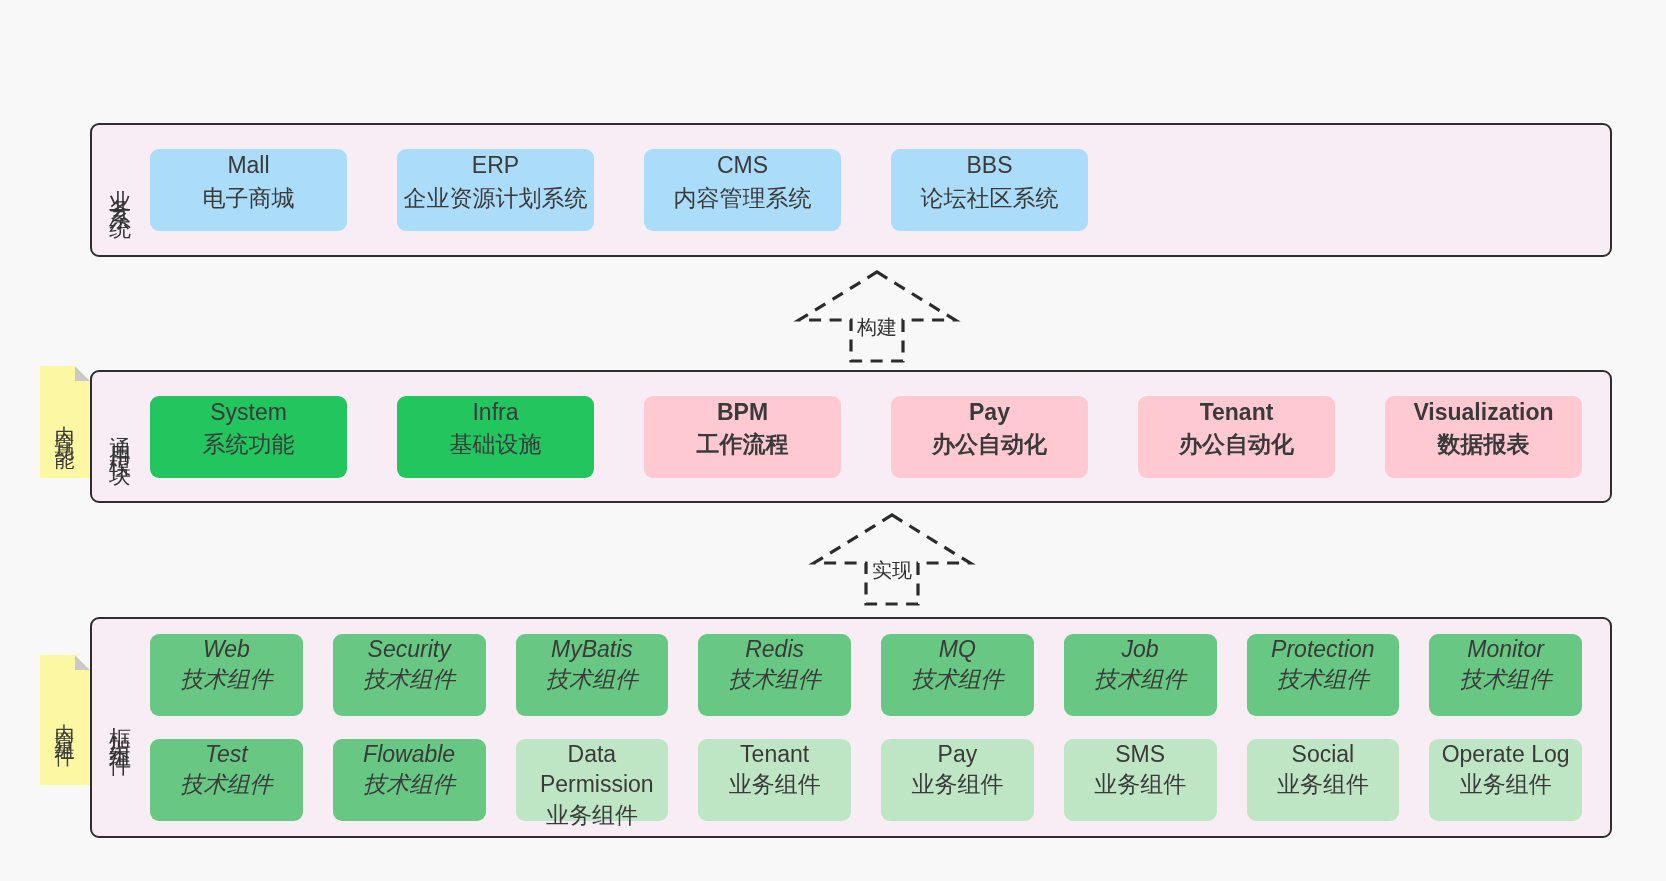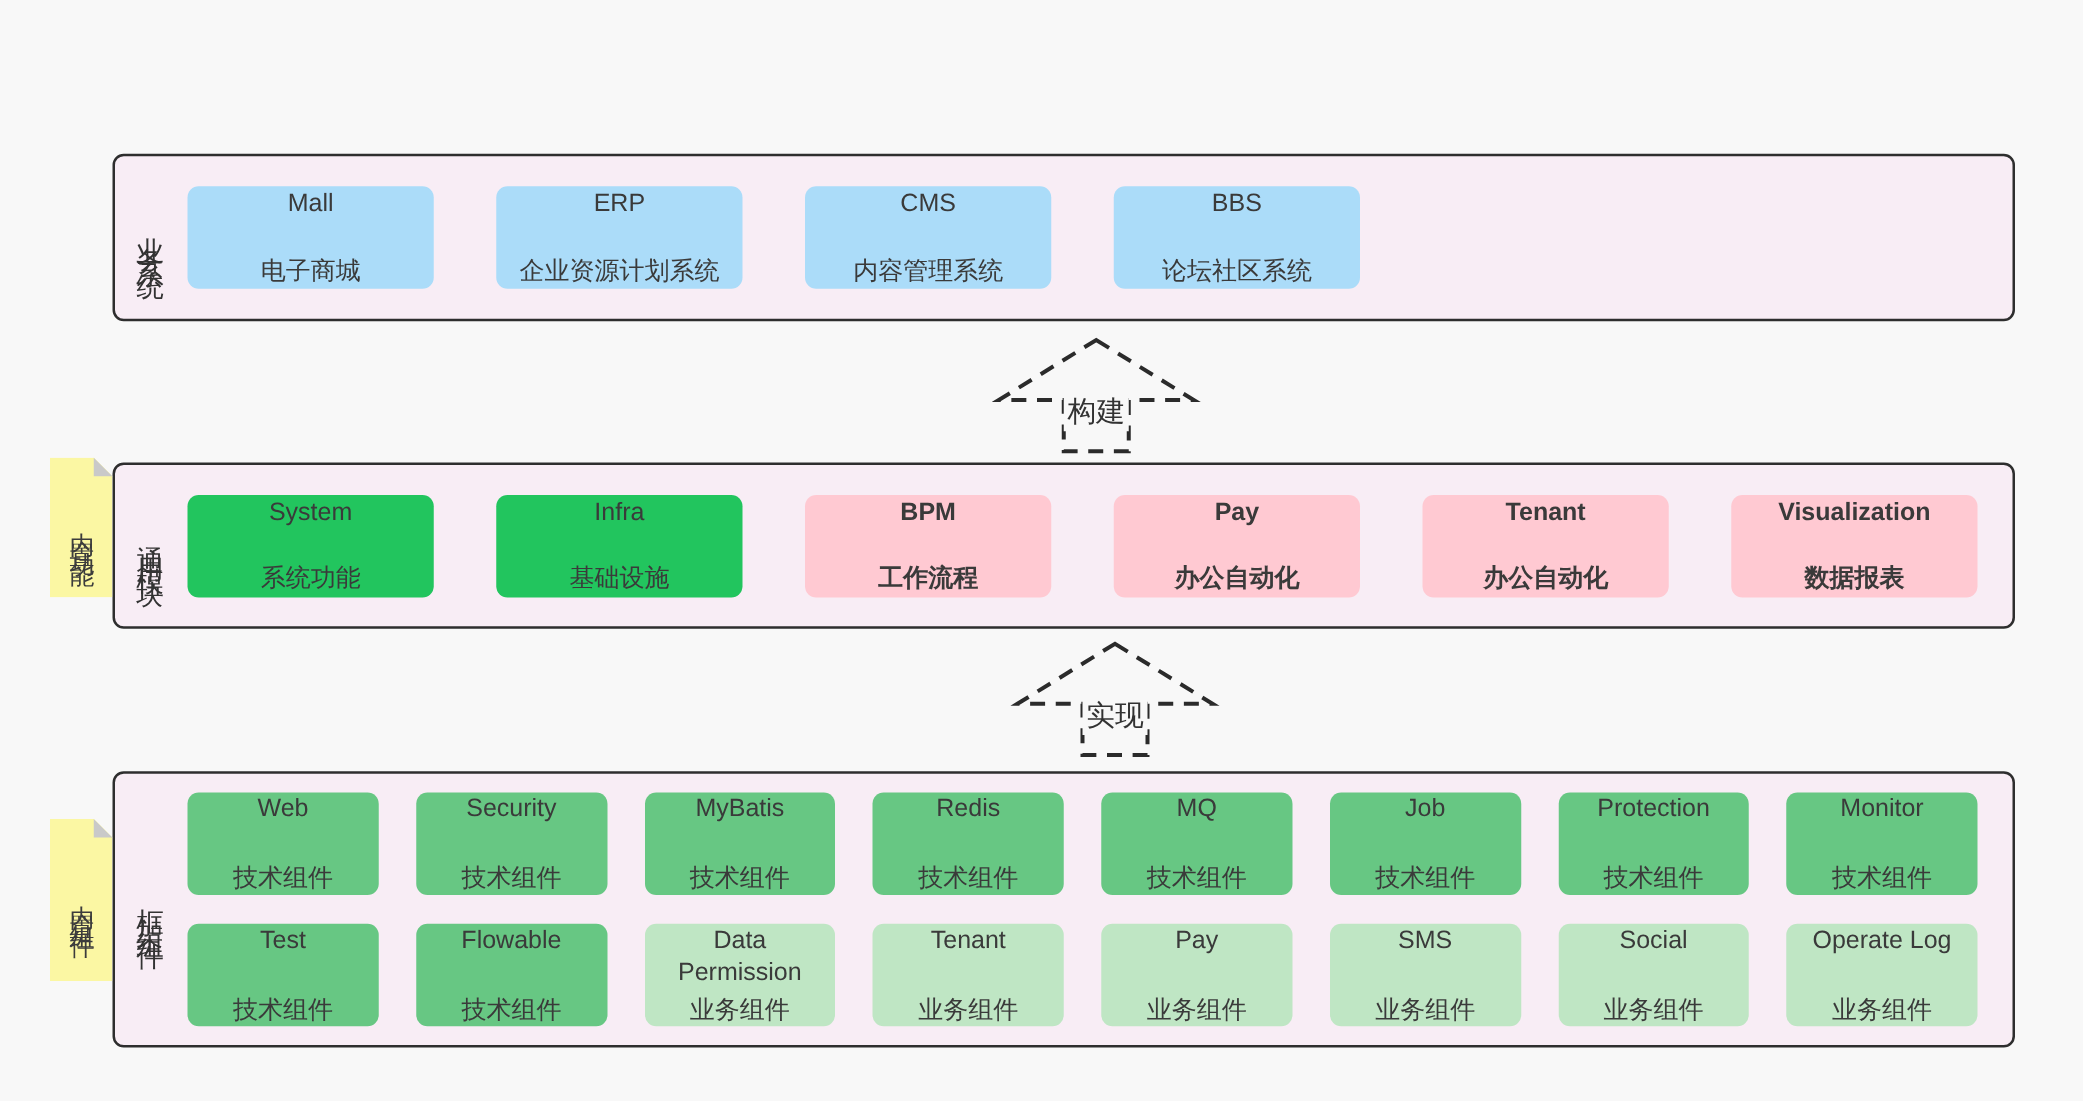--- a/index.html
+++ b/index.html
@@ -25,29 +25,29 @@
   }
   .boxes{
     flex:1;display:grid;align-content:center;
     padding:0 28px 0 2px;box-sizing:border-box;
   }
   .cols6{grid-template-columns:repeat(6,1fr);column-gap:50px;}
   .cols8{grid-template-columns:repeat(8,1fr);column-gap:30px;row-gap:23px;}
 
   .box{
     height:82px;border-radius:9px;
-    display:flex;flex-direction:column;align-items:center;justify-content:space-between;
-    text-align:center;font-size:20px;line-height:1.42;
+    display:flex;flex-direction:column;align-items:center;justify-content:flex-start;
+    text-align:center;font-size:23px;line-height:1.42;
   }
   .cols8 .box{line-height:1.32;}
   .box .bname,.box .bdesc{display:block;}
   .blue{background:#abdcf9;}
   .red{background:#22c55e;}
   .pink{background:#ffc9d2;font-weight:bold;}
-  .g1{background:#67c783;}
+  .g1{background:#67c783;font-style:italic;}
   .g2{background:#bfe6c4;}
   .narrow{max-width:104px;}
 
   
   .note{
     position:absolute;left:40px;width:50px;background:#fbf7a3;
     clip-path:polygon(0 0,calc(100% - 15px) 0,100% 15px,100% 100%,0 100%);
     display:flex;align-items:center;justify-content:center;z-index:3;
   }
   #note-features{top:366px;height:112px;}
@@ -61,21 +61,21 @@
     font-size:20px;letter-spacing:8px;color:#3c3c3c;line-height:1;margin-top:8px;
   }
 
   
   .arrow{position:absolute;width:170px;height:96px;}
   #arrow-build{left:792px;top:268px;}
   #arrow-implement{left:807px;top:511px;}
   .arrow svg{display:block;}
   .arrow .alabel{
     position:absolute;left:50%;top:46px;transform:translateX(-50%);
-    background:#f8f8f8;padding:0 3px;font-size:23px;color:#333;white-space:nowrap;
+    background:#f8f8f8;padding:0 3px;font-size:20px;color:#333;white-space:nowrap;
   }
 </style>
 </head>
 <body>
 
 <div class="layer" id="layer-business">
   <div class="vlabel">
     <span>业务系统</span>
   </div>
   <div class="boxes cols6">

